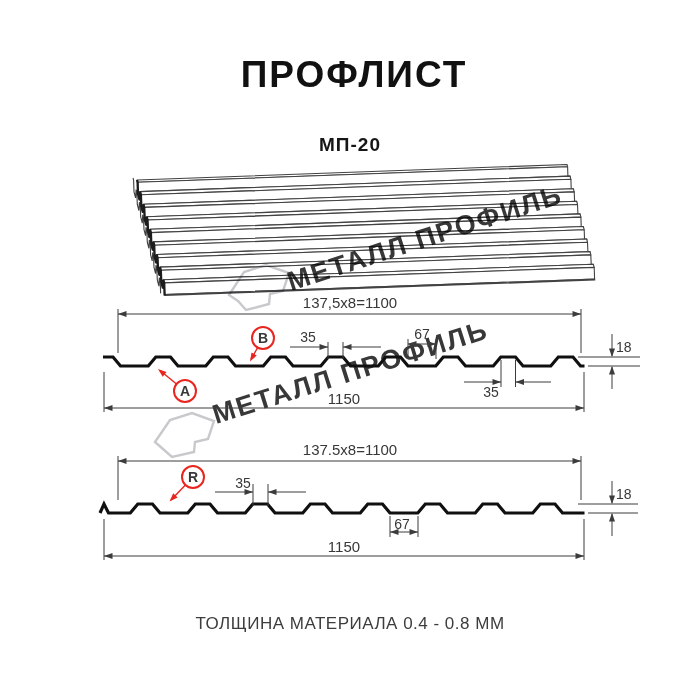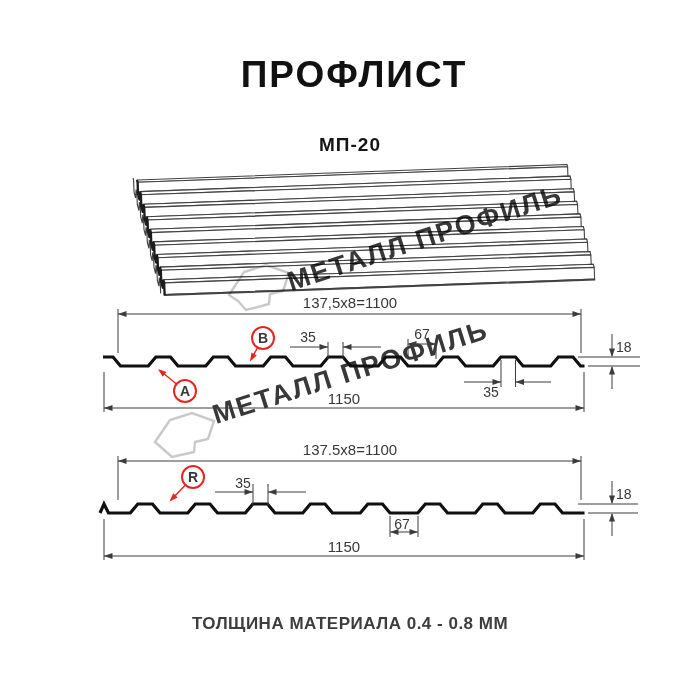--- a/index.html
+++ b/index.html
@@ -3,21 +3,21 @@
 <meta charset="utf-8">
 <style>
   html,body{margin:0;padding:0;background:#fff;}
   .page{position:relative;width:700px;height:700px;background:#fff;overflow:hidden;
         font-family:"Liberation Sans",sans-serif;}
   .title{position:absolute;left:4px;top:54px;width:700px;text-align:center;
          font-size:37px;font-weight:700;letter-spacing:2px;color:#111;}
   .subtitle{position:absolute;left:0;top:99px;width:700px;text-align:center;
          font-size:19px;font-weight:700;letter-spacing:1px;color:#161616;margin-top:35px;}
   .thickness{position:absolute;left:0;top:614px;width:700px;text-align:center;
-         font-size:17px;font-weight:700;letter-spacing:.5px;color:#3d3d3d;}
+         font-size:17px;font-weight:400;letter-spacing:.5px;color:#3d3d3d;}
   svg{position:absolute;left:0;top:0;}
   text{font-family:"Liberation Sans",sans-serif;fill:#383838;}
   .dimtxt{font-size:14px;}
   .dimtxt-lg{font-size:15px;}
   .redletter{font-size:14px;font-weight:700;}
   .wmtext{font-size:27px;font-weight:700;letter-spacing:2px;}
 </style>
 </head>
 <body>
 

